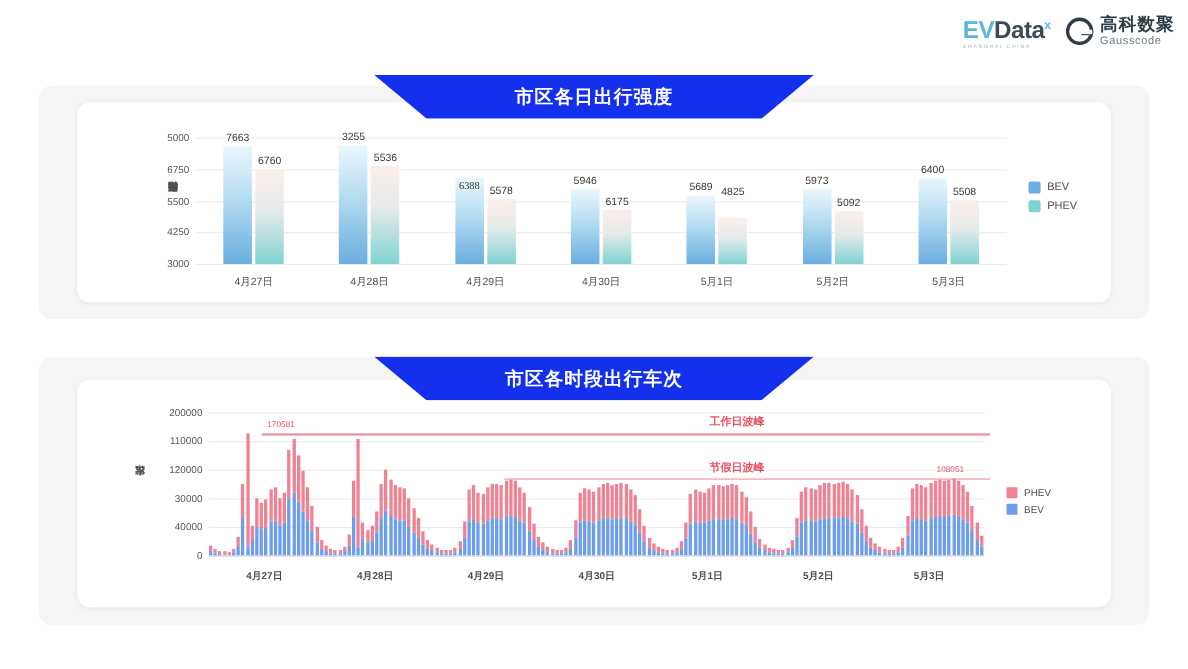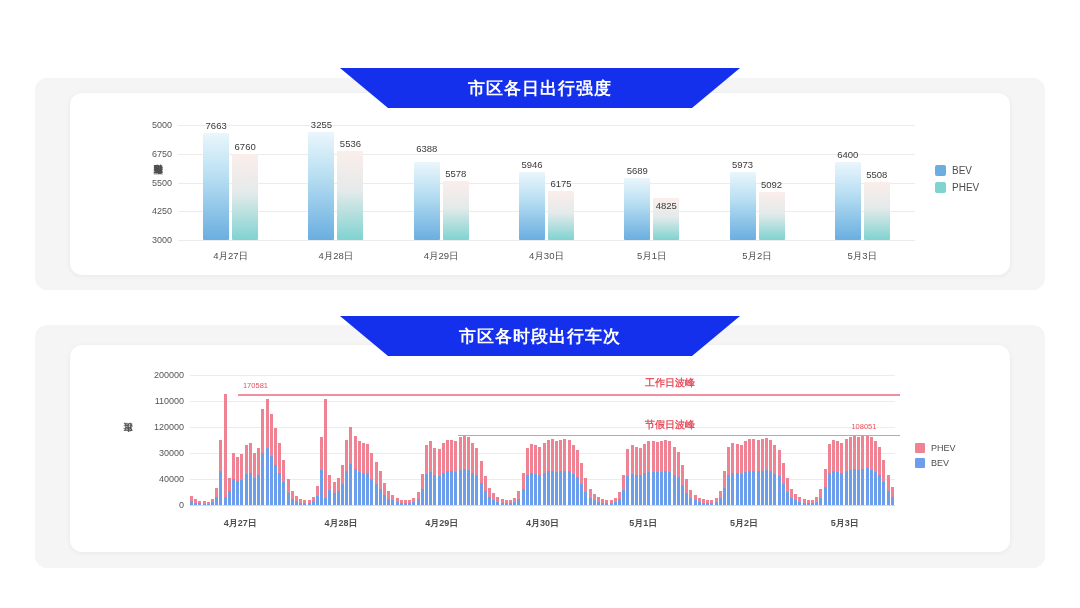--- a/index.html
+++ b/index.html
@@ -69,21 +69,21 @@
   
   .banner{
     position:absolute;left:50%;transform:translateX(-50%);
     width:400px;height:40px;
     background:#1430ec;
     clip-path:polygon(0 0,100% 0,88% 100%,12% 100%);
     display:flex;align-items:center;justify-content:center;
     z-index:5;
   }
   #banner-1{top:68px;}
-  #banner-2{top:316px;}
+  #banner-2{top:324px;}
   .banner-text{
     color:#ffffff;font-size:17px;font-weight:bold;letter-spacing:1px;
   }
 
   
   .plot{position:absolute;}
   .axis-label{
     position:absolute;font-size:9.5px;color:#4d4d4d;
     writing-mode:vertical-rl;transform:rotate(180deg);
     white-space:nowrap;
@@ -129,21 +129,34 @@
   .legend2 .row{display:flex;align-items:center;gap:6px;margin-bottom:5px;}
   .legend2 .sw{width:10px;height:10px;border-radius:1px;}
   .axisline{position:absolute;background:#d8d8d8;}
 </style>
 </head>
 <body>
 
 <div class="header">
   <div class="logos">
 
-
+    <div class="logo-evdata">
+      <div class="word">
+        <span class="ev">EV</span><span>Data</span><span class="sup">x</span>
+      </div>
+      <div class="sub">SHANGHAI CHINA</div>
+    </div>
+
+    <div class="logo-gauss">
+      <span class="gauss-mark"></span>
+      <span class="gauss-text">
+        <span class="gauss-cn">高科数聚</span>
+        <span class="gauss-en">Gausscode</span>
+      </span>
+    </div>
 
   </div>
 </div>
 
 <div class="panel" id="panel-1">
   <div class="card" id="card-1">
     <div class="plot" id="plot-1" style="left: 0px; top: 0px; width: 940px; height: 182px;">
         <div class="axis-label" style="left: 82px; top: 32px; height: 115px; display: flex; align-items: center; justify-content: center;">每万辆出行车辆数</div>
         <div class="gridline" style="left: 108px; top: 147px; width: 737px;"></div>
         <div class="ytick" style="left: 62px; top: 147px; width: 40px;">3000</div>
@@ -159,33 +172,33 @@
         <div class="barlabel1" style="left: 146.143px; top: 26.751px;">7663</div>
         <div class="bar1 phev" style="left: 162.143px; top: 60.52px; height: 86.48px; bottom: auto;"></div>
         <div class="barlabel1" style="left: 175.143px; top: 47.52px;">6760</div>
         <div class="xtick" style="left: 115.643px; top: 157px; width: 90px;">4月27日</div>
         <div class="bar1 bev" style="left: 238.429px; top: 39.268px; height: 107.732px; bottom: auto;"></div>
         <div class="barlabel1" style="left: 251.429px; top: 26.268px;">3255</div>
         <div class="bar1 phev" style="left: 267.429px; top: 58.082px; height: 88.918px; bottom: auto;"></div>
         <div class="barlabel1" style="left: 280.429px; top: 45.082px;">5536</div>
         <div class="xtick" style="left: 220.929px; top: 157px; width: 90px;">4月28日</div>
         <div class="bar1 bev" style="left: 343.714px; top: 69.076px; height: 77.924px; bottom: auto;"></div>
-        <div class="barlabel1" style="left: 356.714px; top: 50px;">6388</div>
+        <div class="barlabel1" style="left: 356.714px; top: 72px; font-family: Liberation Serif, serif;">6388</div>
         <div class="bar1 phev" style="left: 372.714px; top: 87.706px; height: 59.294px; bottom: auto;"></div>
         <div class="barlabel1" style="left: 385.714px; top: 74.706px;">5578</div>
         <div class="xtick" style="left: 326.214px; top: 157px; width: 90px;">4月29日</div>
         <div class="bar1 bev" style="left: 449px; top: 79.242px; height: 67.758px; bottom: auto;"></div>
         <div class="barlabel1" style="left: 462px; top: 66.242px;">5946</div>
         <div class="bar1 phev" style="left: 478px; top: 98.125px; height: 48.875px; bottom: auto;"></div>
         <div class="barlabel1" style="left: 491px; top: 85.125px;">6175</div>
         <div class="xtick" style="left: 431.5px; top: 157px; width: 90px;">4月30日</div>
         <div class="bar1 bev" style="left: 554.286px; top: 85.153px; height: 61.847px; bottom: auto;"></div>
         <div class="barlabel1" style="left: 567.286px; top: 72.153px;">5689</div>
         <div class="bar1 phev" style="left: 583.286px; top: 105.025px; height: 41.975px; bottom: auto;"></div>
-        <div class="barlabel1" style="left: 596.286px; top: 107px;">4825</div>
+        <div class="barlabel1" style="left: 596.286px; top: 76px;">4825</div>
         <div class="xtick" style="left: 536.786px; top: 157px; width: 90px;">5月1日</div>
         <div class="bar1 bev" style="left: 659.571px; top: 78.621px; height: 68.379px; bottom: auto;"></div>
         <div class="barlabel1" style="left: 672.571px; top: 65.621px;">5973</div>
         <div class="bar1 phev" style="left: 688.571px; top: 98.884px; height: 48.116px; bottom: auto;"></div>
         <div class="barlabel1" style="left: 701.571px; top: 85.884px;">5092</div>
         <div class="xtick" style="left: 642.071px; top: 157px; width: 90px;">5月2日</div>
         <div class="bar1 bev" style="left: 764.857px; top: 68.8px; height: 78.2px; bottom: auto;"></div>
         <div class="barlabel1" style="left: 777.857px; top: 55.8px;">6400</div>
         <div class="bar1 phev" style="left: 793.857px; top: 89.316px; height: 57.684px; bottom: auto;"></div>
         <div class="barlabel1" style="left: 806.857px; top: 76.316px;">5508</div>

